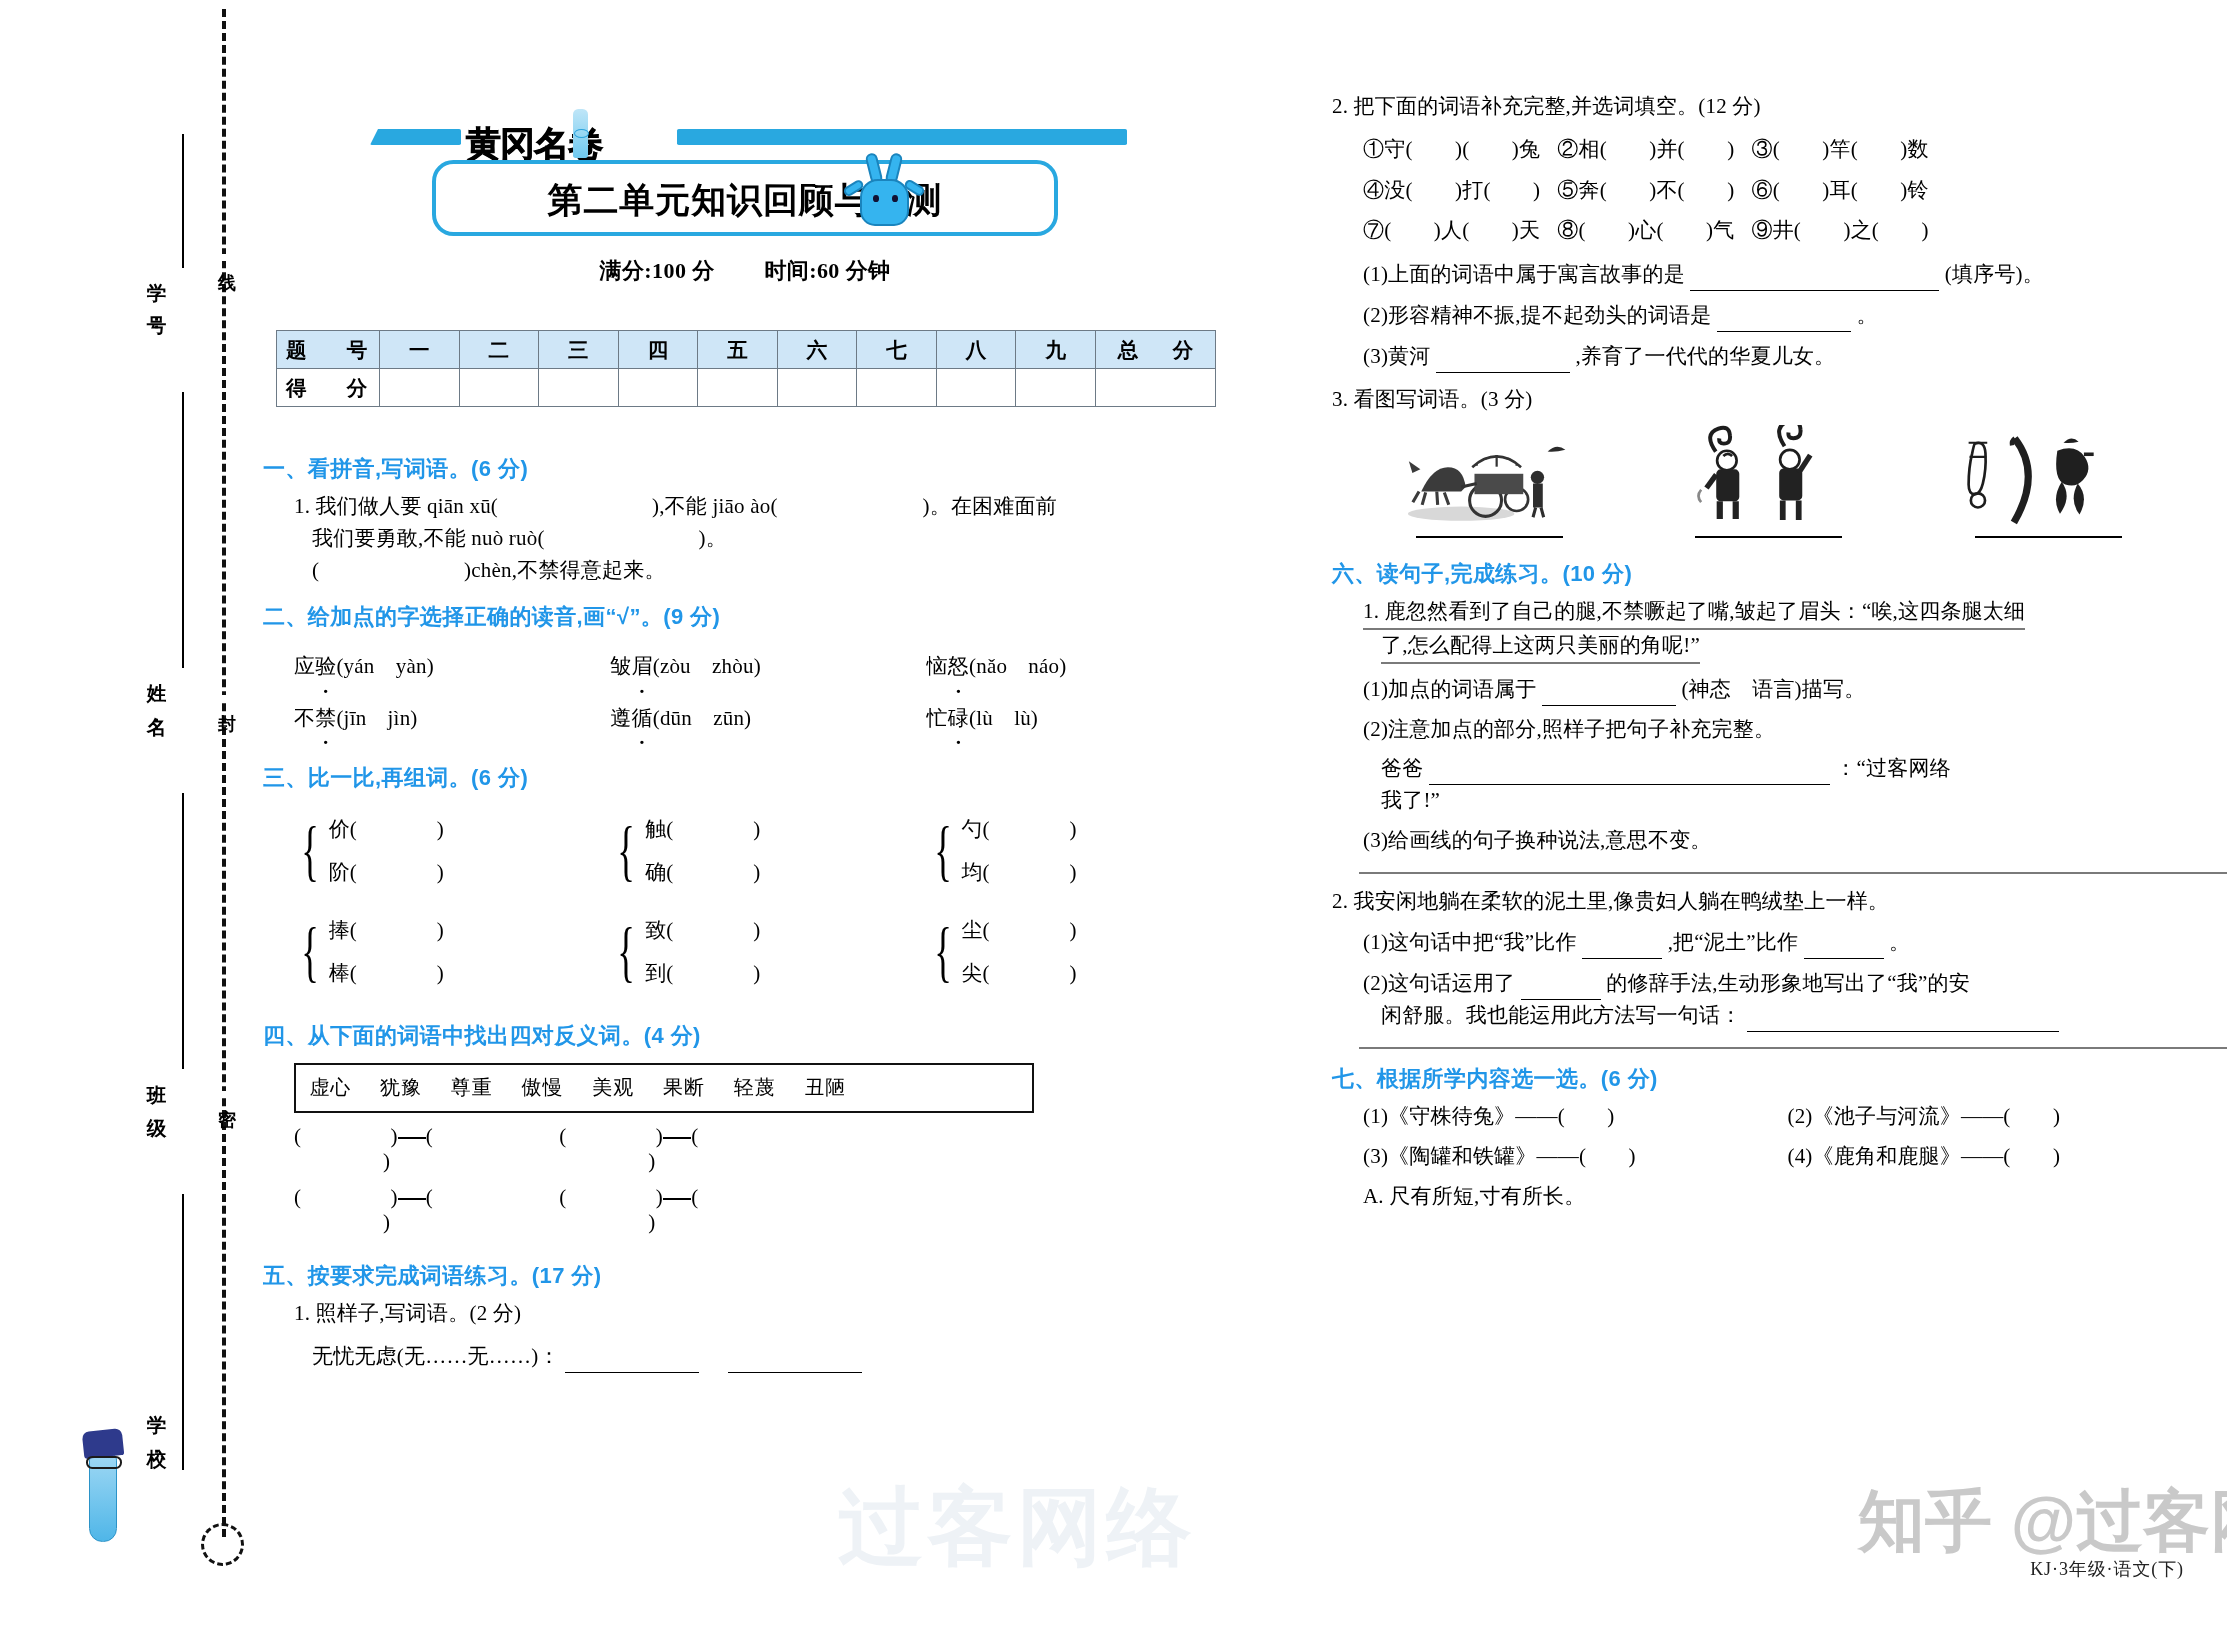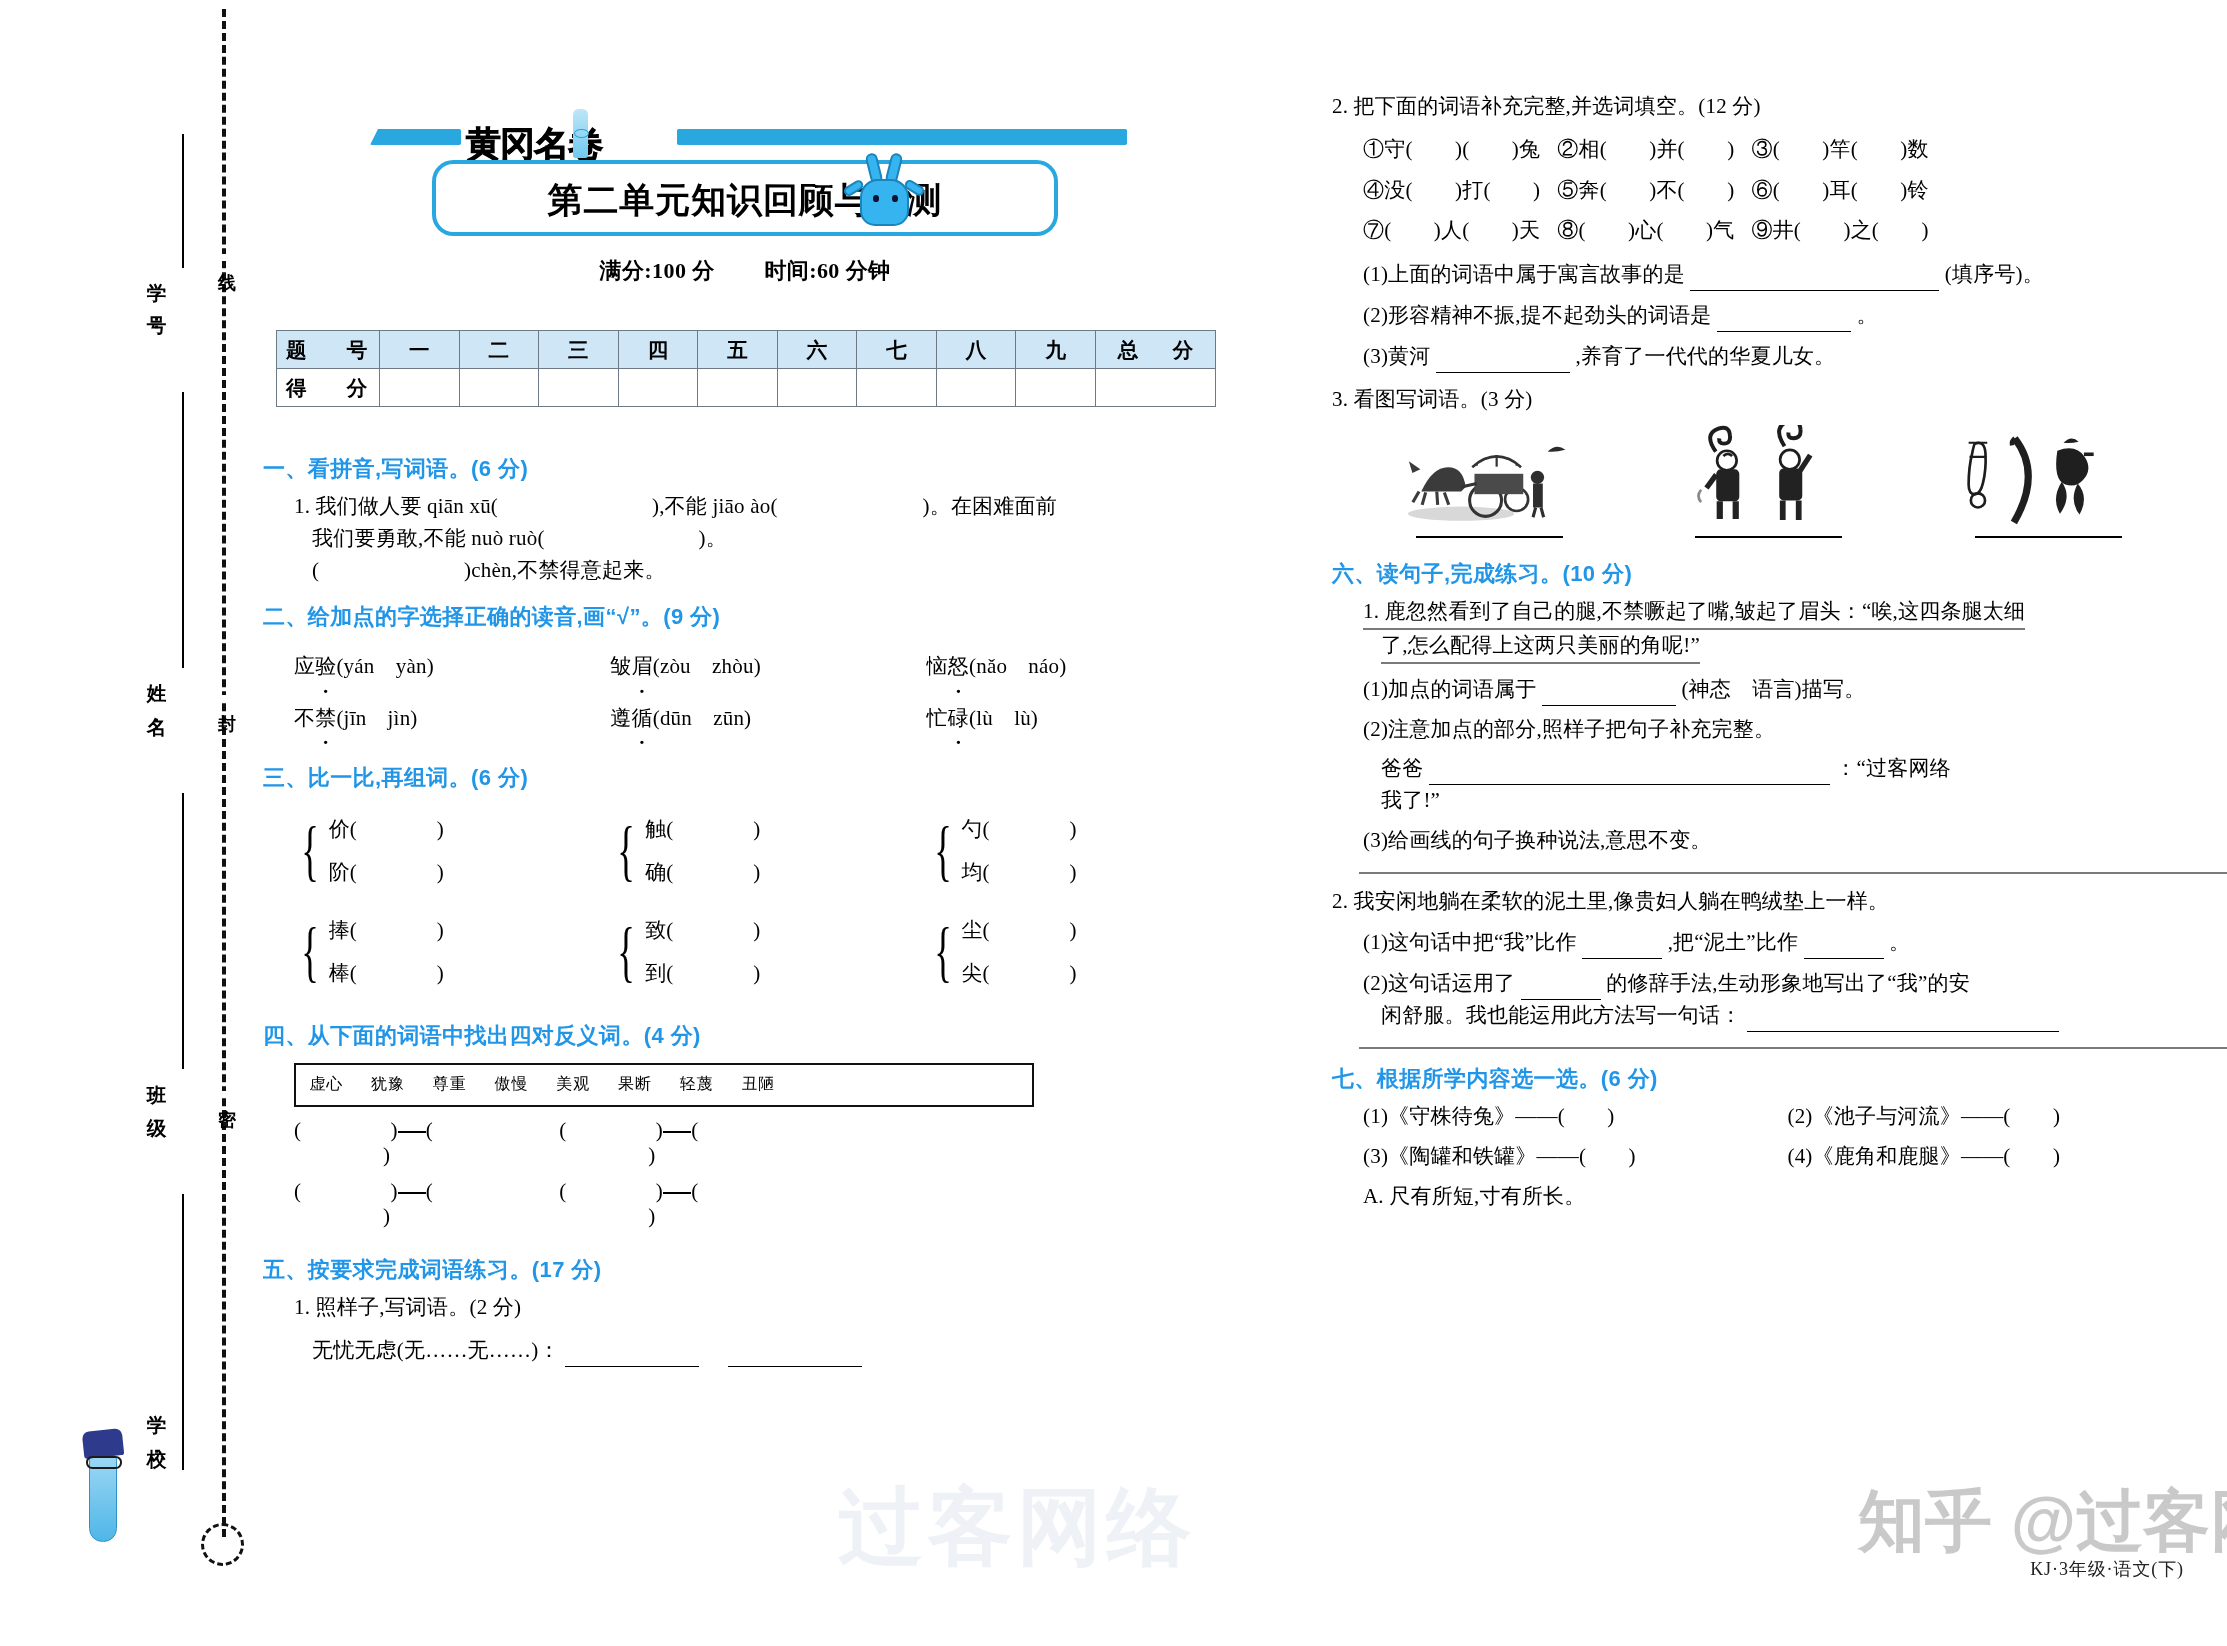--- a/index.html
+++ b/index.html
@@ -156,21 +156,21 @@
   .brace-cell { width:33.33%; display:flex; align-items:center; }
   .brace {
     font-size:67px; line-height:0.82; font-family:"Liberation Serif",serif;
     margin-right:2.7px; font-weight:300; transform:scaleX(0.55);
   }
   .brace-words { font-size:21px; line-height:2.05; }
 
   
   .wordbank {
     margin:11.6px 0 0 31px; width:740px; padding:9.8px 13.4px;
-    border:2.7px double #111; font-size:16px; letter-spacing:0.9px;
+    border:2.7px double #111; font-size:20px; letter-spacing:0.9px;
     background:#fff;
   }
   .wordbank span{ margin-right:23px; }
 
   .pairline { font-size:21px; letter-spacing:0.4px; margin-top:10.7px; padding-left:31px;}
   .pairline .grp { display:inline-block; width:209px; }
   .dashm { display:inline-block; width:28px; border-bottom:2.2px solid #000; vertical-align:4px;}
 
   
   .pics { display:flex; justify-content:space-around; margin:9px 0 0 18px; width:838px; }

